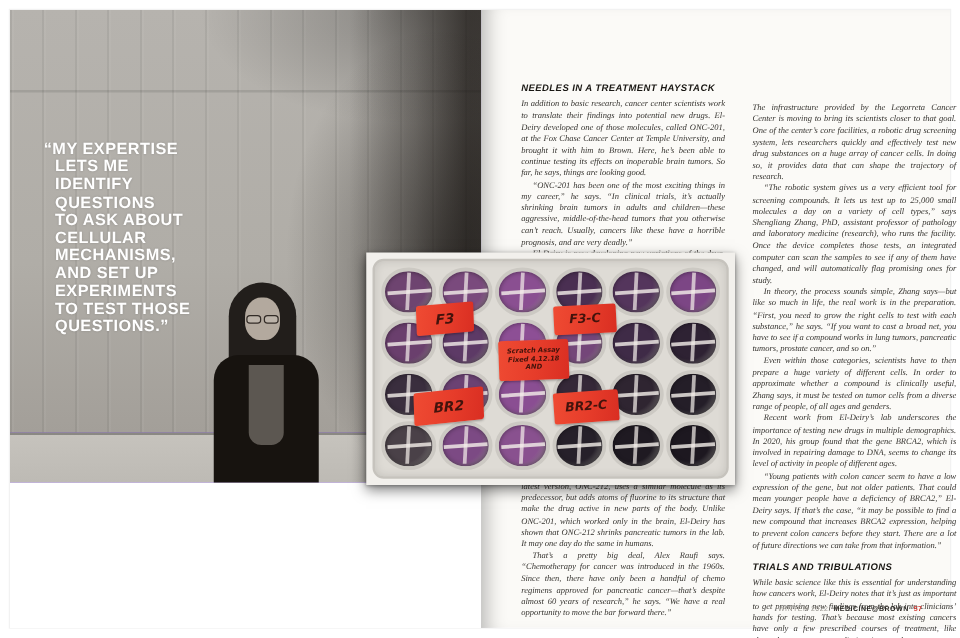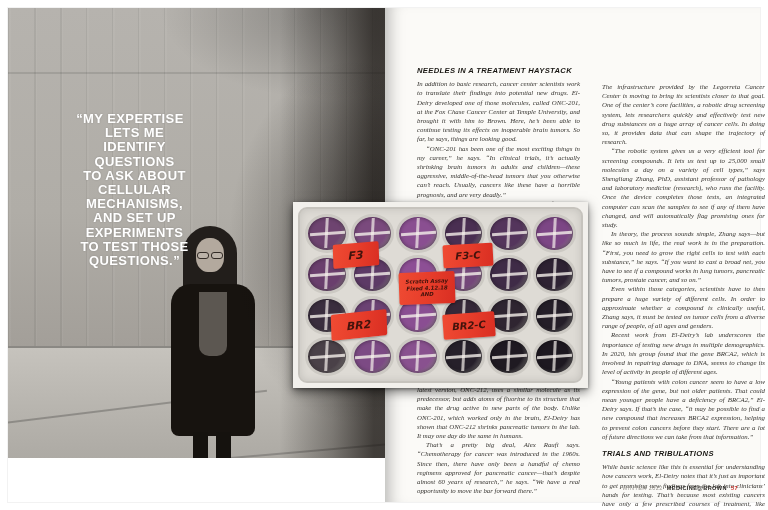--- a/index.html
+++ b/index.html
@@ -2,22 +2,22 @@
 <html><head>
 <meta charset="utf-8">
 <style>
   * { margin:0; padding:0; box-sizing:border-box; }
   html,body { width:768px; height:510px; background:#ffffff; overflow:hidden;
               font-family:"Liberation Sans", sans-serif; }
   .spread { position:absolute; left:8px; top:8px; width:752px; height:494px;
             box-shadow:0 0 0 1px rgba(0,0,0,0.05); }
 
   
-  .page-left { position:absolute; left:0; top:0; width:377px; height:450px; overflow:hidden;
-               background:#8b5cf6;text-align:center; }
+  .page-left { position:absolute; left:0; top:0; width:377px; height:378px; overflow:hidden;
+               background:#8b5cf6; }
   .wall { position:absolute; left:0; top:0; width:100%; height:338px;
           background:
             repeating-linear-gradient(90deg, rgba(0,0,0,0.06) 0 1.5px, rgba(255,255,255,0.04) 1.5px 3px, rgba(0,0,0,0) 3px 26px),
             linear-gradient(180deg,#b6b3ae 0%, #b0ada7 60%, #a39f99 100%); }
   .wall-seam { position:absolute; left:0; top:64px; width:100%; height:2px; background:rgba(0,0,0,0.10); }
   .sidewalk { position:absolute; left:0; top:338px; width:100%; height:132px;
               border-top:2px solid rgba(0,0,0,0.18);
               background:linear-gradient(180deg,#c6c3bd 0%, #b8b5af 45%, #a9a6a0 100%); }
   .sidewalk-seam1 { position:absolute; left:-40px; top:60px; width:300px; height:1.5px;
                     background:rgba(0,0,0,0.22); transform:rotate(-7deg); }

